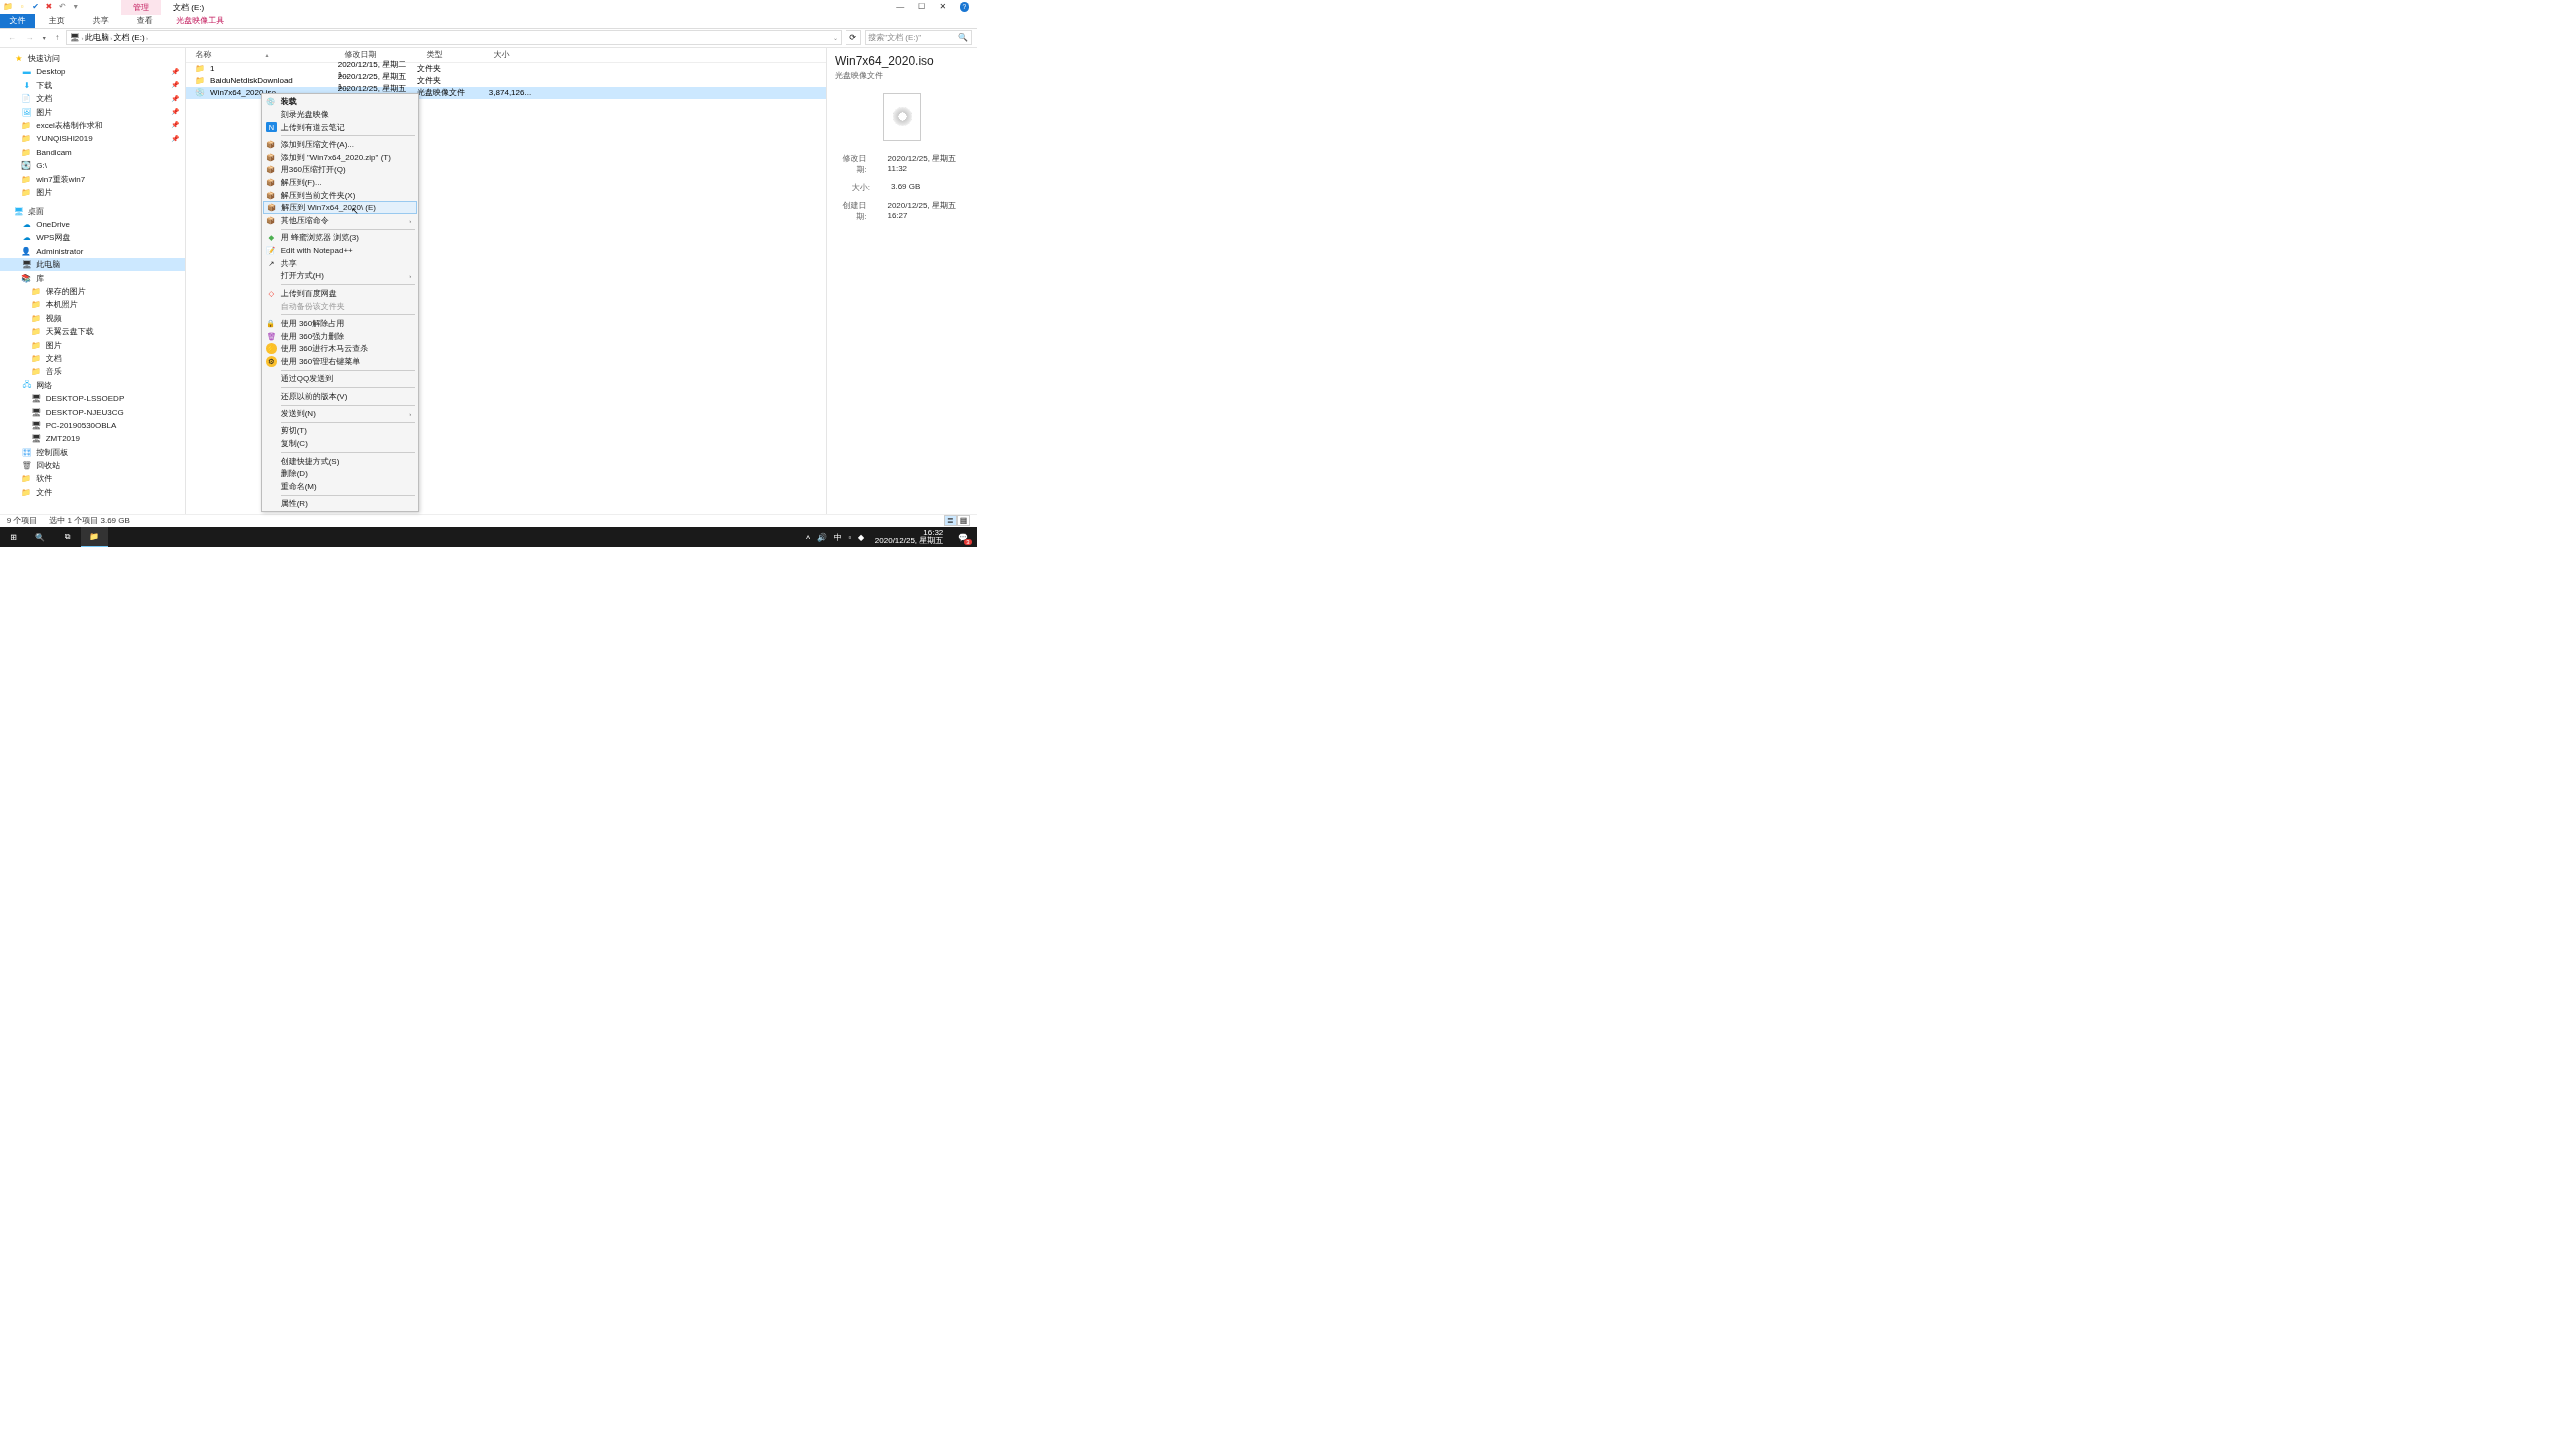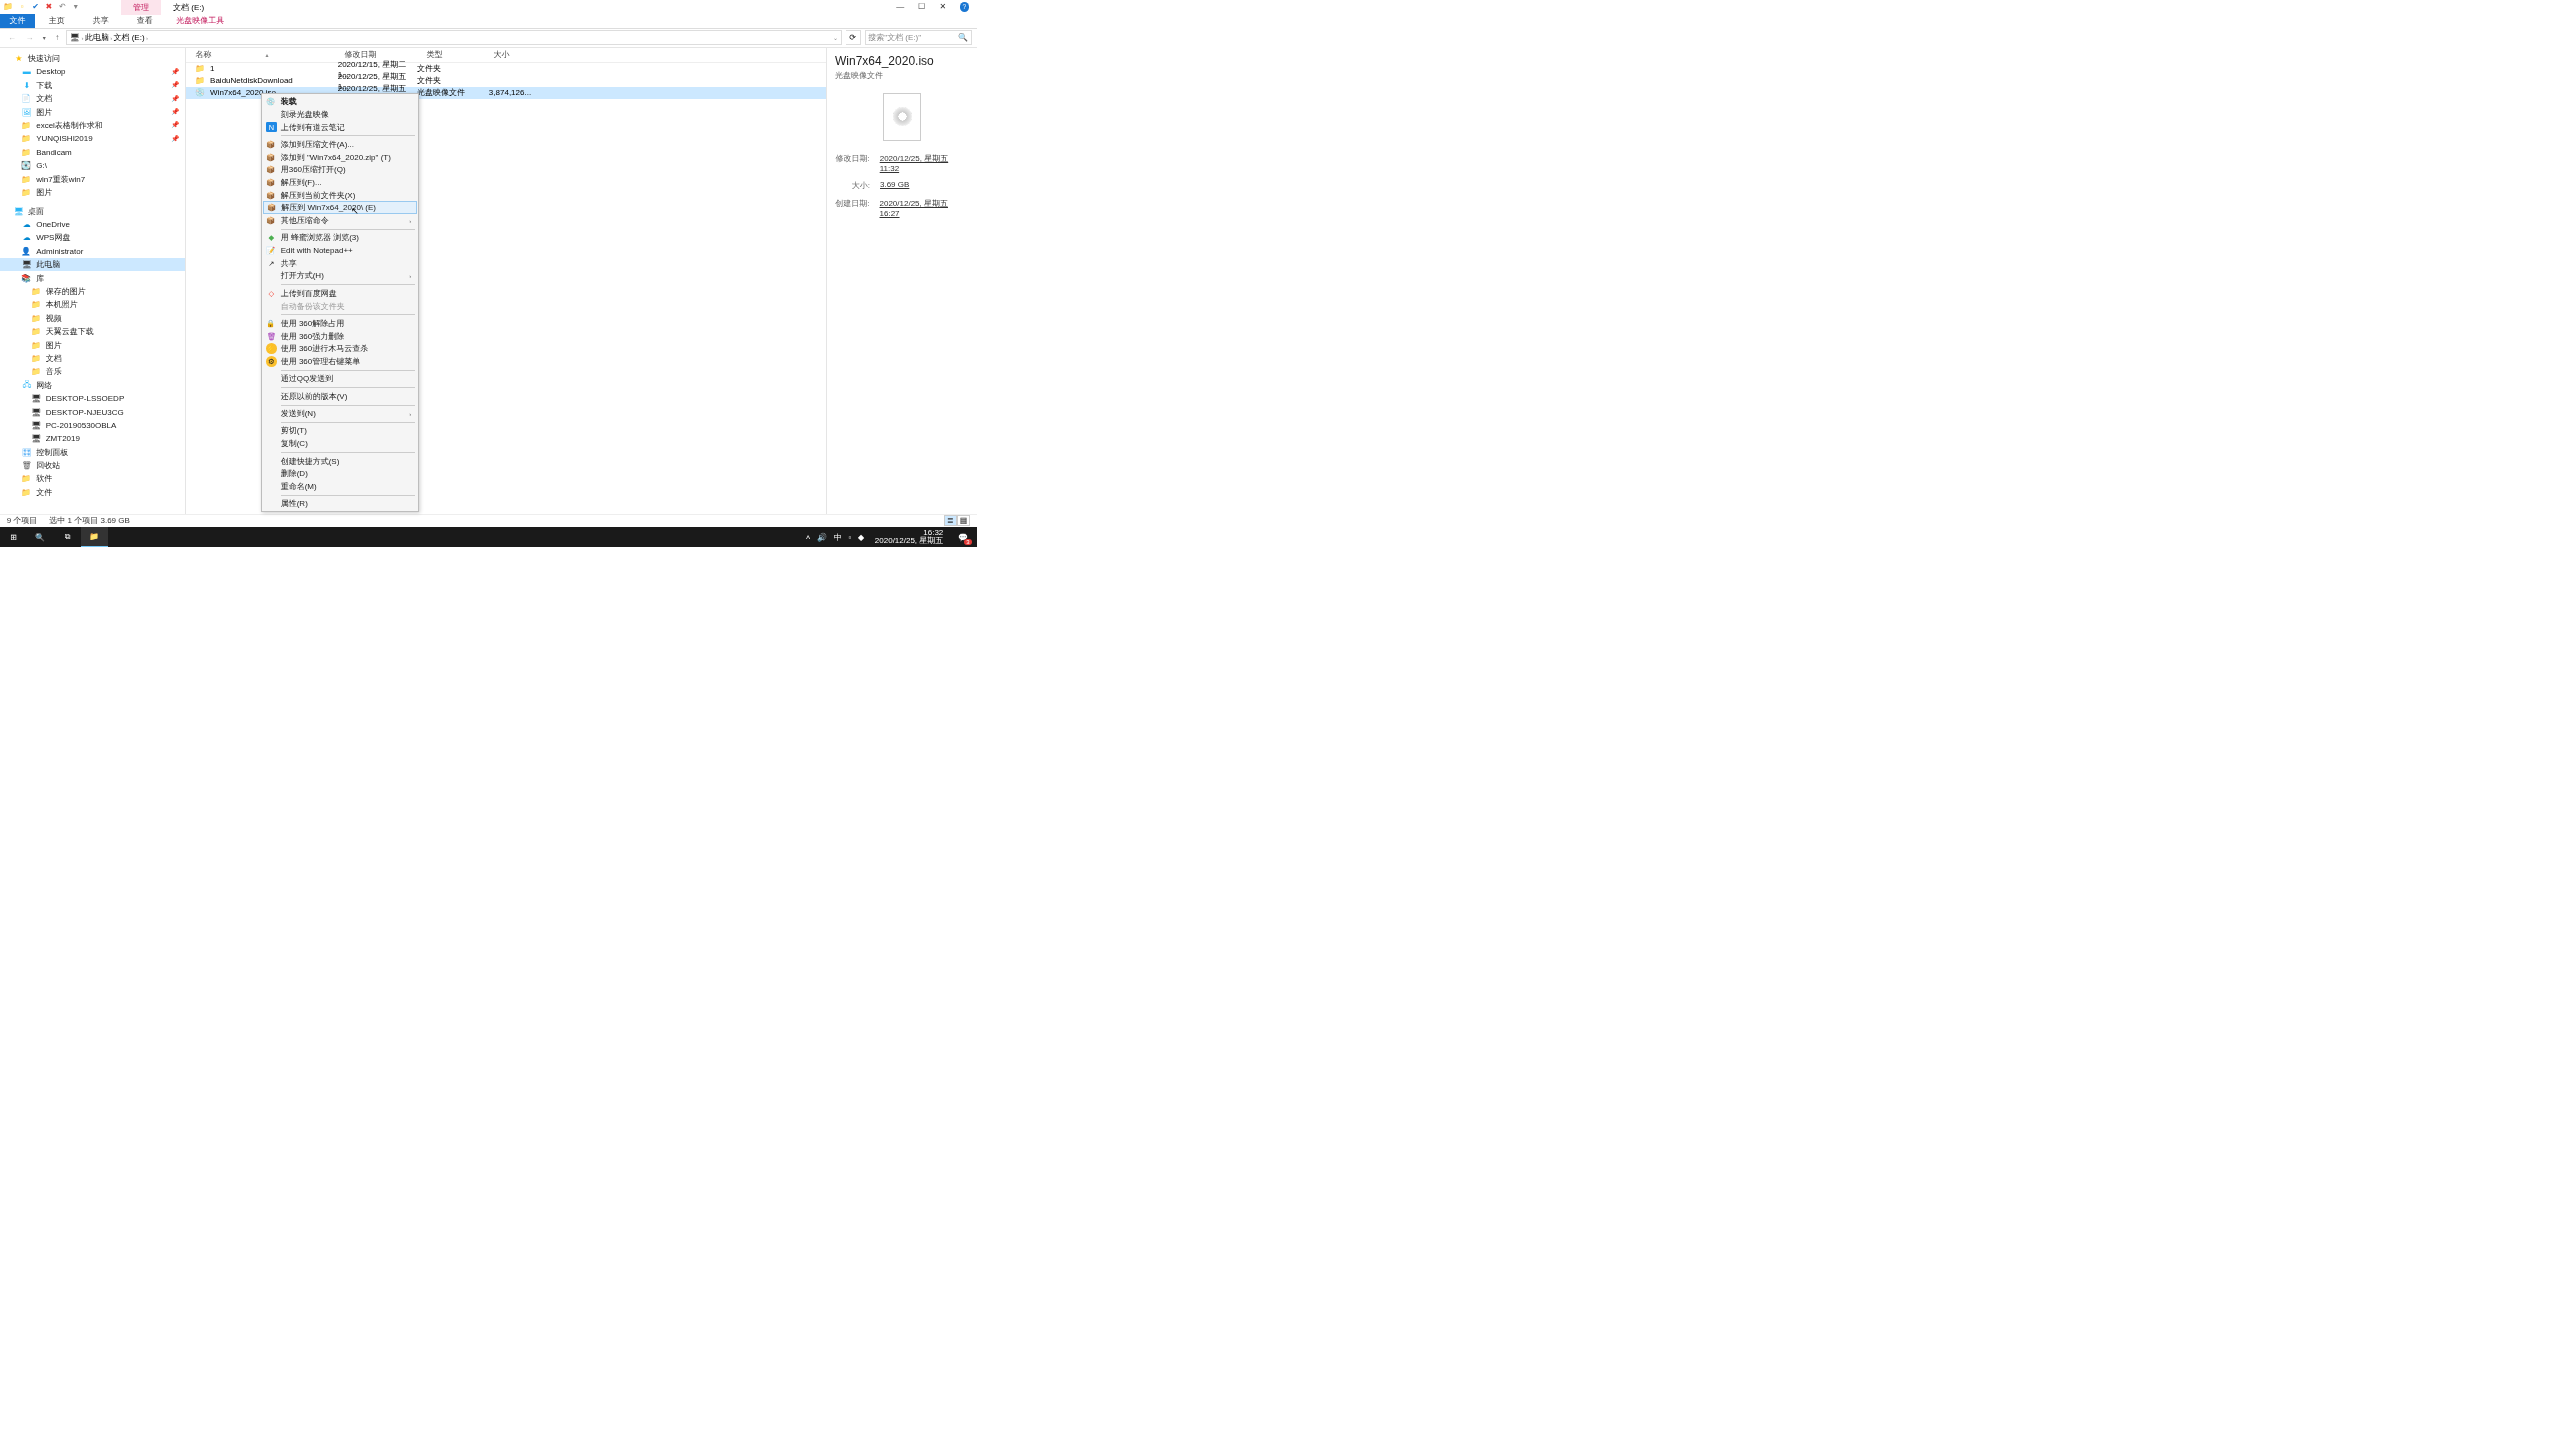--- a/index.html
+++ b/index.html
@@ -72,23 +72,23 @@
   .fr-size { width: 52px; text-align: center; }
   .file-ico { width: 10.7px; height: 9.4px; display: inline-flex; align-items: center; justify-content: center; }
 
   
   .details { width: 151px; border-left: 0.7px solid #e5e5e5; padding: 6.7px 8px; }
   .det-title { font-size: 12px; color: #222; }
   .det-sub { color: #666; margin-top: 1.3px; }
   .det-thumb { width: 38px; height: 48px; margin: 12px auto; border: 0.7px solid #ccc; position: relative; display: flex; align-items: center; justify-content: center; }
   .det-thumb::before { content:""; position:absolute; top:0; right:0; border-style:solid; border-width:0 8px 8px 0; border-color: transparent #fff transparent transparent; }
   .det-thumb .disc { width: 19px; height: 19px; border-radius: 50%; background: radial-gradient(circle,#fff 30%,#ccc 31%,#eee 70%,#bbb 71%); }
-  .det-row { display: flex; gap: 10px; margin-top: 7px; }
+  .det-row { display: flex; gap: 21px; margin-top: 7px; }
   .det-label { width: 35px; text-align: right; color: #666; }
-  .det-val { color: #333; text-decoration: underline; }
+  .det-val { color: #333; }
 
   
   .context-menu { position: absolute; left: 261px; top: 93px; width: 158px; background: #f5f5f5; border: 0.7px solid #bdbdbd; box-shadow: 1.3px 1.3px 4px rgba(0,0,0,.2); padding: 1.3px; z-index: 100; }
   .cm-item { display: flex; align-items: center; height: 12.7px; padding-left: 17.4px; position: relative; color: #222; }
   .cm-item.disabled { color: #999; }
   .cm-item.highlight { background: #e3f0fb; border: 0.7px solid #99c9ef; height: 12.7px; padding-left: 17px; }
   .cm-sep { height: 0.7px; background: #ccc; margin: 2px 1.3px 2px 17.4px; }
   .cm-icon { position: absolute; left: 2.7px; width: 10.7px; height: 10.7px; display: flex; align-items: center; justify-content: center; font-size: 7.4px; }
   .cm-sub { margin-left: auto; margin-right: 5.4px; color: #666; font-size: 6px; }
 

